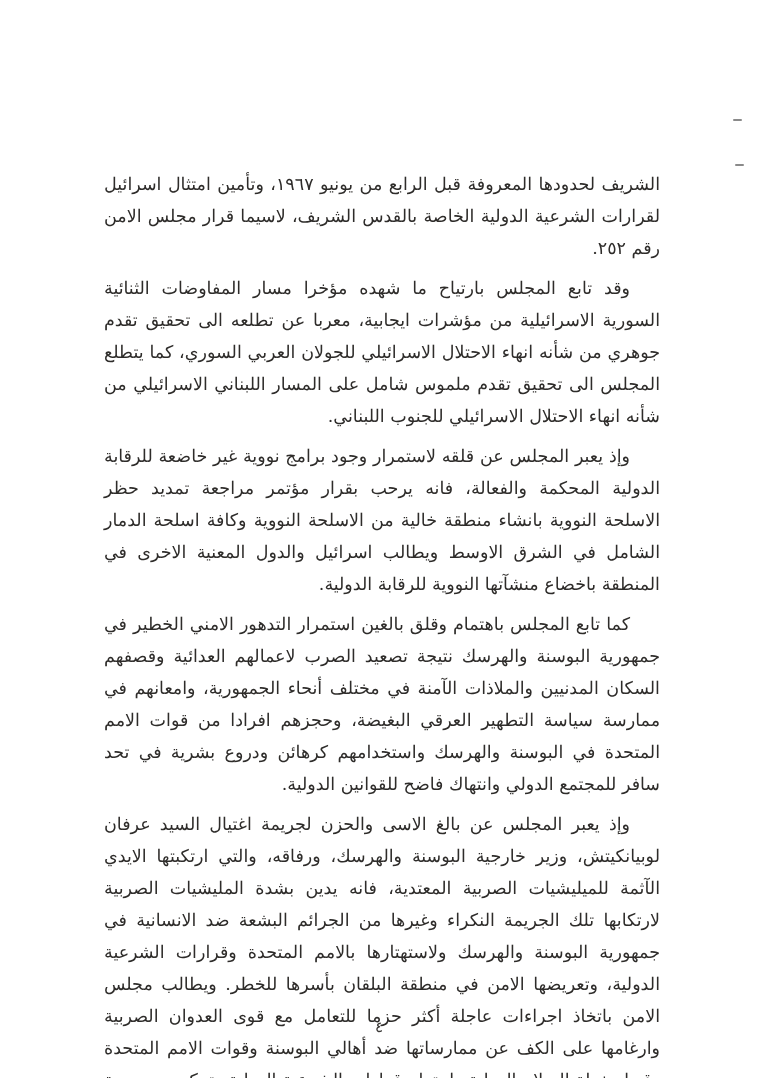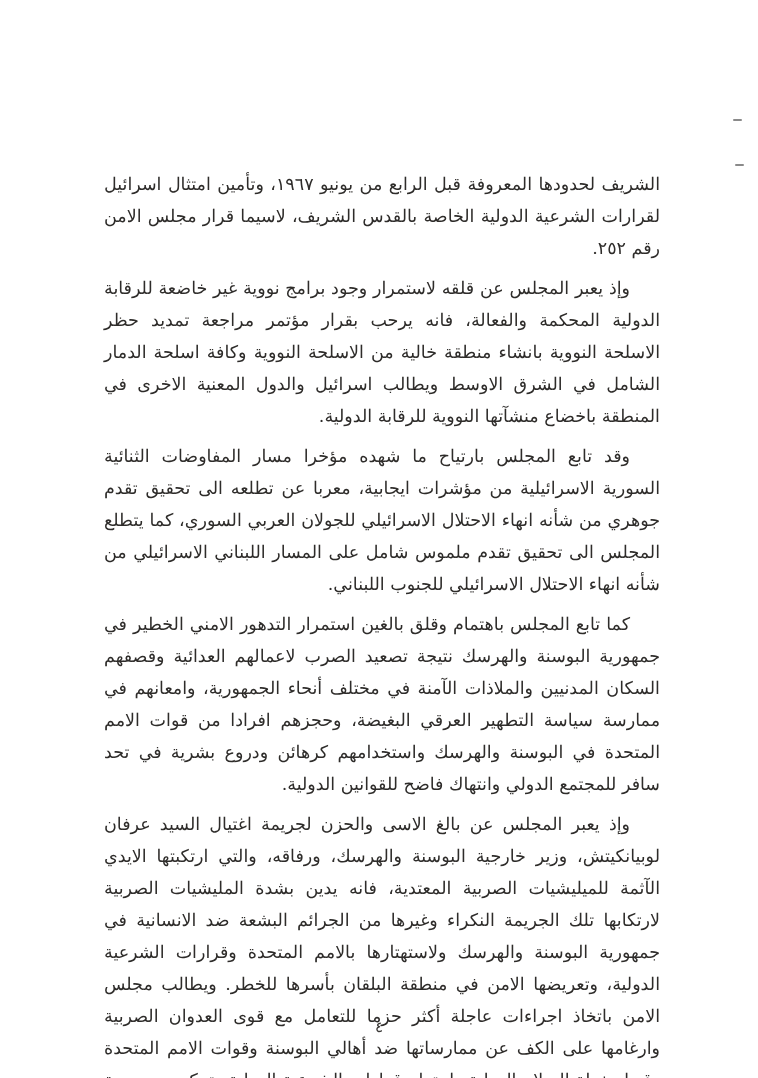--- a/index.html
+++ b/index.html
@@ -60,21 +60,21 @@
 </head>
 <body>
 
 <div class="page">
 
   <div class="scan-mark m1"></div>
   <div class="scan-mark m2"></div>
 
   <div class="text-block">
     <p>الشريف لحدودها المعروفة قبل الرابع من يونيو ١٩٦٧، وتأمين امتثال اسرائيل لقرارات الشرعية الدولية الخاصة بالقدس الشريف، لاسيما قرار مجلس الامن رقم ٢٥٢.</p>
+    <p class="indent">وقد تابع المجلس بارتياح ما شهده مؤخرا مسار المفاوضات الثنائية السورية الاسرائيلية من مؤشرات ايجابية، معربا عن تطلعه الى تحقيق تقدم جوهري من شأنه انهاء الاحتلال الاسرائيلي للجولان العربي السوري، كما يتطلع المجلس الى تحقيق تقدم ملموس شامل على المسار اللبناني الاسرائيلي من شأنه انهاء الاحتلال الاسرائيلي للجنوب اللبناني.</p>
     <p class="indent">وإذ يعبر المجلس عن قلقه لاستمرار وجود برامج نووية غير خاضعة للرقابة الدولية المحكمة والفعالة، فانه يرحب بقرار مؤتمر مراجعة تمديد حظر الاسلحة النووية بانشاء منطقة خالية من الاسلحة النووية وكافة اسلحة الدمار الشامل في الشرق الاوسط ويطالب اسرائيل والدول المعنية الاخرى في المنطقة باخضاع منشآتها النووية للرقابة الدولية.</p>
-    <p class="indent">وقد تابع المجلس بارتياح ما شهده مؤخرا مسار المفاوضات الثنائية السورية الاسرائيلية من مؤشرات ايجابية، معربا عن تطلعه الى تحقيق تقدم جوهري من شأنه انهاء الاحتلال الاسرائيلي للجولان العربي السوري، كما يتطلع المجلس الى تحقيق تقدم ملموس شامل على المسار اللبناني الاسرائيلي من شأنه انهاء الاحتلال الاسرائيلي للجنوب اللبناني.</p>
     <p class="indent">كما تابع المجلس باهتمام وقلق بالغين استمرار التدهور الامني الخطير في جمهورية البوسنة والهرسك نتيجة تصعيد الصرب لاعمالهم العدائية وقصفهم السكان المدنيين والملاذات الآمنة في مختلف أنحاء الجمهورية، وامعانهم في ممارسة سياسة التطهير العرقي البغيضة، وحجزهم افرادا من قوات الامم المتحدة في البوسنة والهرسك واستخدامهم كرهائن ودروع بشرية في تحد سافر للمجتمع الدولي وانتهاك فاضح للقوانين الدولية.</p>
     <p class="indent">وإذ يعبر المجلس عن بالغ الاسى والحزن لجريمة اغتيال السيد عرفان لوبيانكيتش، وزير خارجية البوسنة والهرسك، ورفاقه، والتي ارتكبتها الايدي الآثمة للميليشيات الصربية المعتدية، فانه يدين بشدة المليشيات الصربية لارتكابها تلك الجريمة النكراء وغيرها من الجرائم البشعة ضد الانسانية في جمهورية البوسنة والهرسك ولاستهتارها بالامم المتحدة وقرارات الشرعية الدولية، وتعريضها الامن في منطقة البلقان بأسرها للخطر. ويطالب مجلس الامن باتخاذ اجراءات عاجلة أكثر حزما للتعامل مع قوى العدوان الصربية وارغامها على الكف عن ممارساتها ضد أهالي البوسنة وقوات الامم المتحدة وقبول خطة السلام الدولية واحترام قرارات الشرعية الدولية وتمكين جمهورية البوسنة والهرسك من ممارسة حقها المشروع في الدفاع عن النفس وفق المادة</p>
   </div>
 
   <div class="page-number">٤</div>
 
 </div>
 
 </body></html>

